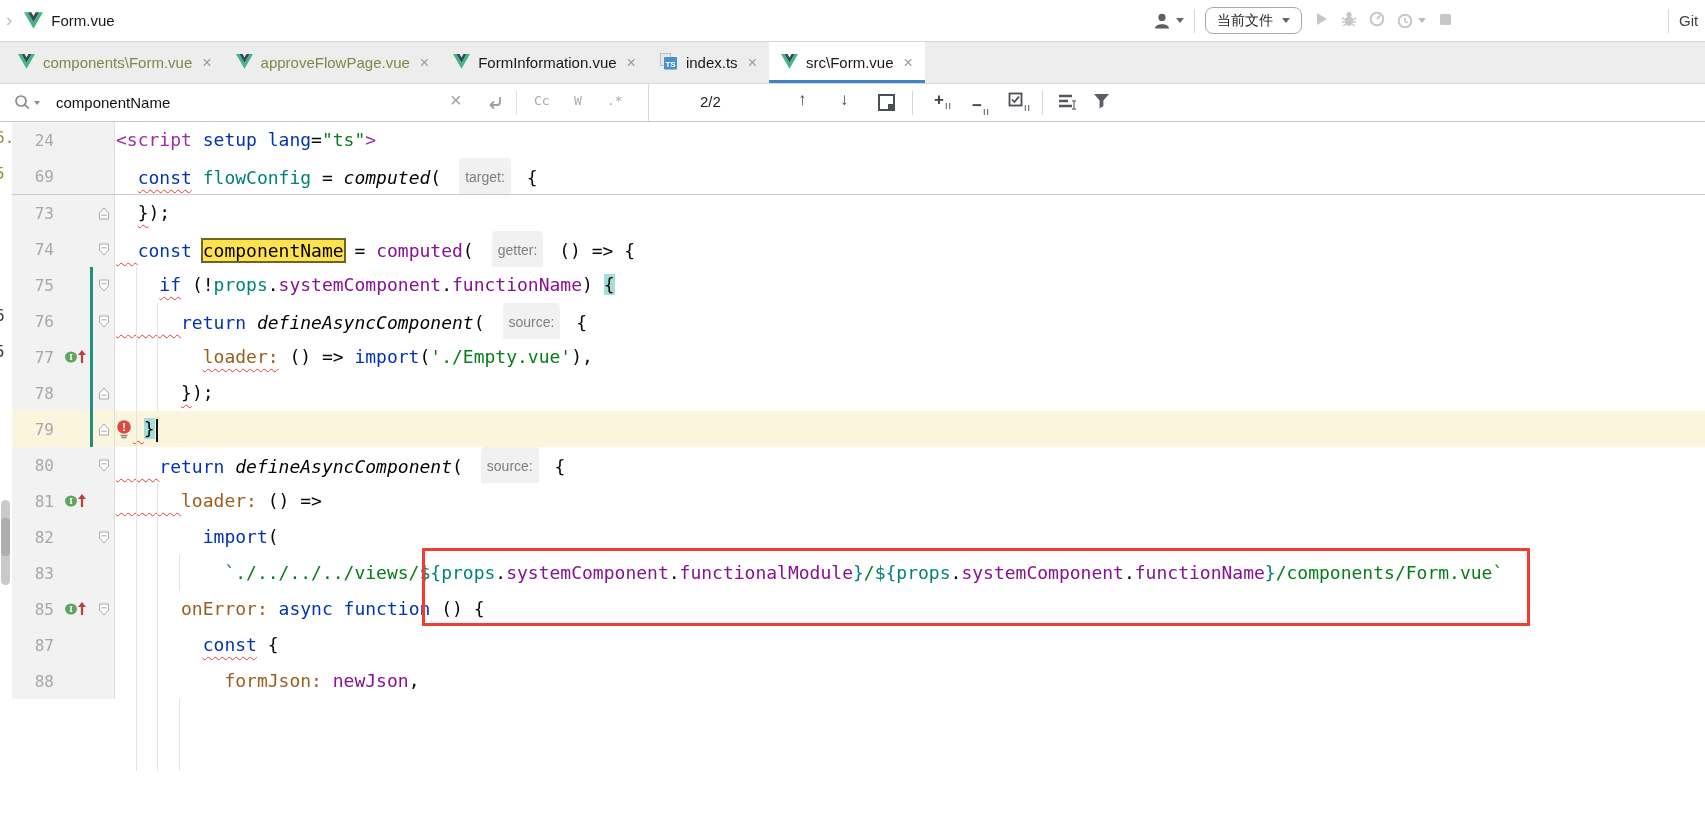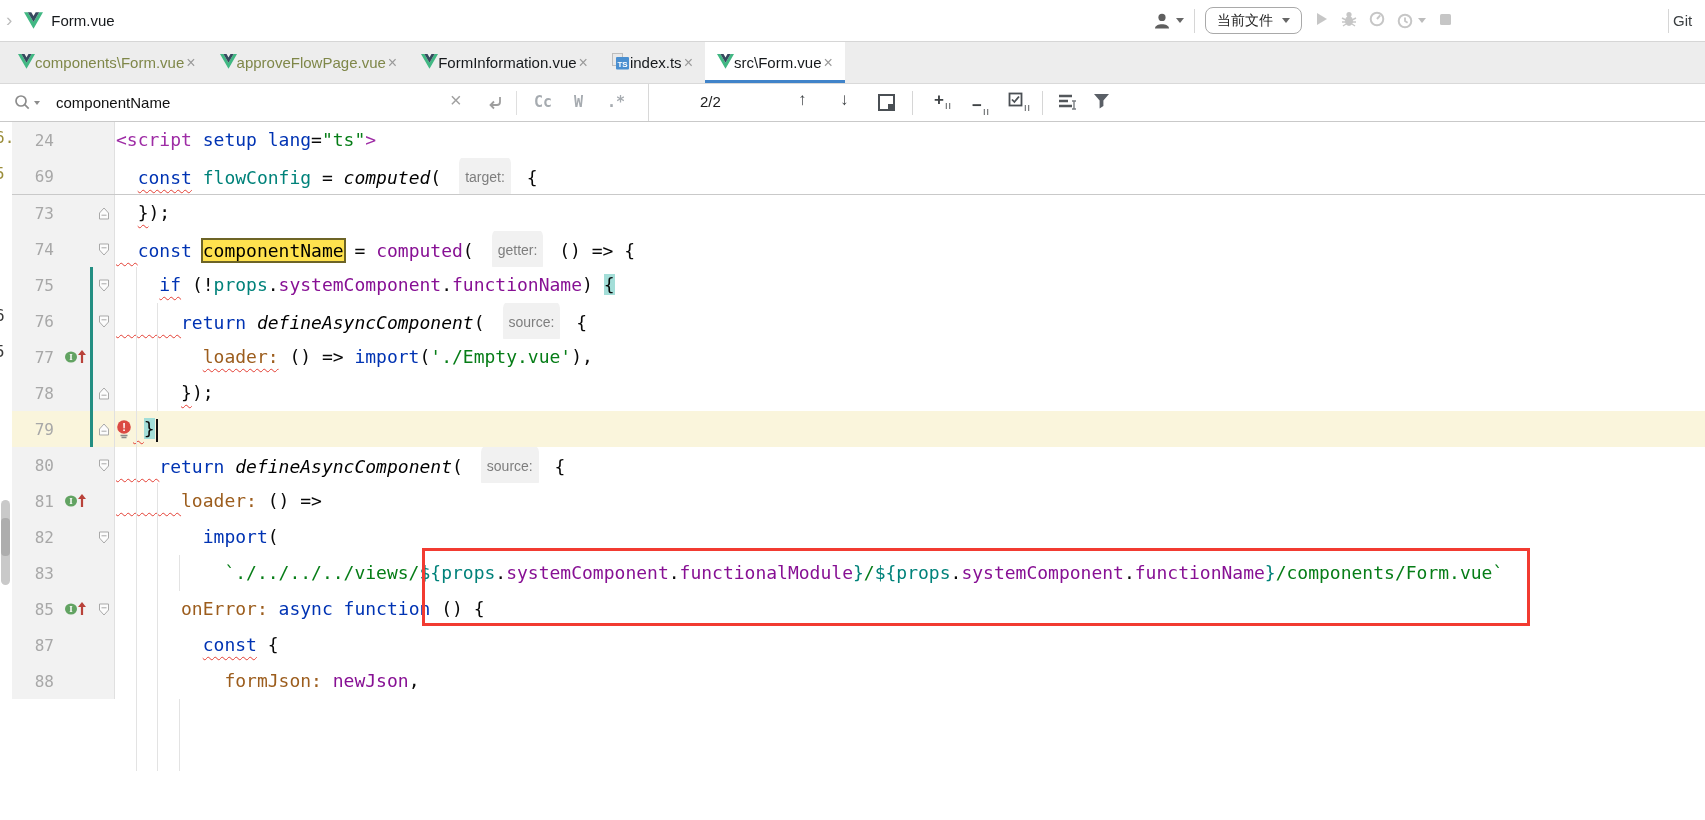--- a/index.html
+++ b/index.html
@@ -17,31 +17,31 @@
   .hicons{position:absolute;top:0;height:41px;display:flex;align-items:center;gap:14px}
   .ghost{opacity:.95}
   .tri-down{width:0;height:0;border-left:4px solid transparent;border-right:4px solid transparent;
             border-top:5px solid #666;display:inline-block}
   .cfg-btn{height:27px;border:1px solid #A9A9A9;border-radius:8px;display:flex;align-items:center;
            gap:9px;padding:0 11px;font-size:14px;color:#1d1d1d;background:#fff}
   .gitlbl{font-size:15px;color:#3B3F42}
 
   
   #tabbar{height:41px;background:#EDEDED;border-bottom:1px solid #D9D9D9;display:flex}
-  .tab{display:flex;align-items:center;gap:0;padding:0 12px;font-size:15px;cursor:default;position:relative}
+  .tab{display:flex;align-items:center;gap:8px;padding:0 12px;font-size:15px;cursor:default;position:relative}
   .tab .close{color:#9A9A9A;font-size:16px;margin-left:2px}
   .tab.active{background:#fff;box-shadow:inset 0 -3px 0 #4083C9}
   .tab:first-child{margin-left:6px}
 
   
   #searchbar{height:37px;border-bottom:1px solid #C9C9C9;background:#fff;display:flex;
              align-items:center;position:relative}
   #searchbar input{border:none;outline:none;font-size:15px;color:#111;width:330px;
                    font-family:"Liberation Sans",sans-serif;background:transparent}
-  .sgray{color:#A6ABB0;font-weight:bold;font-size:15px;font-family:"DejaVu Sans Mono",monospace}
+  .sgray{color:#A6ABB0;font-weight:normal;font-size:13px;font-family:"DejaVu Sans Mono",monospace}
   .sdark{color:#3F4346;font-size:17px}
   .subII{font-size:9px;color:#3F4346;position:relative;top:4px;left:1px;letter-spacing:1px}
   .scount{font-size:15px;color:#1d1d1d}
   .sq-sel{width:13px;height:13px;border:2px solid #4A4F54;position:relative;display:inline-block}
   .sq-sel i{position:absolute;right:-2px;bottom:-2px;width:7px;height:7px;background:#4A4F54}
 
   
   #editor{position:absolute;top:122px;left:0;right:0;bottom:0;background:#fff}
   #strip{position:absolute;left:0;top:0;width:12px;height:100%;background:#fff;overflow:hidden;z-index:5}
   #strip .olive{color:#9A8D3A}
@@ -122,21 +122,21 @@
           <svg width="18" height="18">
             <circle cx="9" cy="9" r="6.3" fill="none" stroke="#C4C4C4" stroke-width="2"></circle>
             <path d="M9 5.5V9l2.6 1.8" stroke="#C4C4C4" stroke-width="1.8" fill="none"></path>
           </svg>
           <i class="tri-down" style="border-top-color:#B9B9B9"></i>
         </span>
       <span class="ghost"><svg width="18" height="18">
             <rect x="4" y="4" width="11" height="11" rx="1.5" fill="#C4C4C4"></rect>
           </svg></span>
     </div>
-    <div class="hicons" style="left:1668px;gap:4px;">
+    <div class="hicons" style="left:1668px;gap:10px;">
       <span class="divider"></span>
       <span class="gitlbl">Git</span>
     </div>
   </div>
 
   <div id="tabbar">
       <div class="tab">
         <span><svg width="17" height="15" viewBox="0 0 24 21">
             <path fill="#41B883" d="M0 0h4.8L12 12.4 19.2 0H24L12 20.8z"></path>
             <path fill="#35495E" d="M4.8 0h4.4L12 4.9 14.8 0h4.4L12 12.4z"></path>

